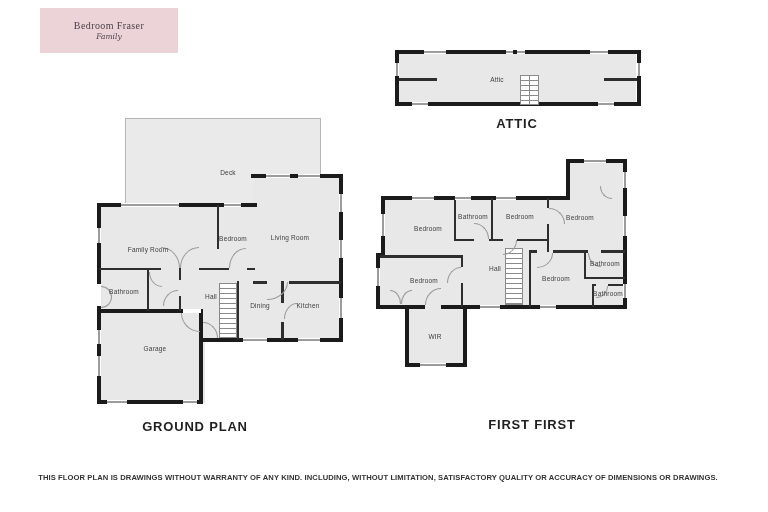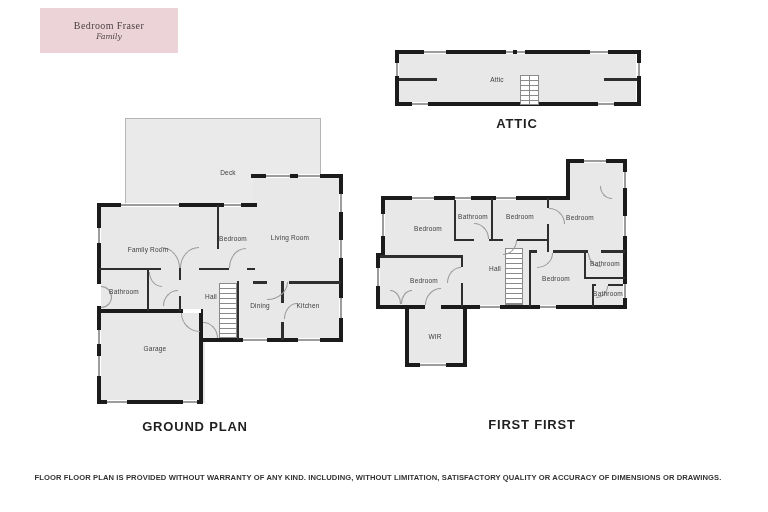--- a/index.html
+++ b/index.html
@@ -203,14 +203,14 @@
   <div class="rlabel" style="left:520px;top:216px">Bedroom</div>
   <div class="rlabel" style="left:580px;top:217px">Bedroom</div>
   <div class="rlabel" style="left:424px;top:280px">Bedroom</div>
   <div class="rlabel" style="left:495px;top:268px">Hall</div>
   <div class="rlabel" style="left:556px;top:278px">Bedroom</div>
   <div class="rlabel" style="left:605px;top:263px">Bathroom</div>
   <div class="rlabel" style="left:608px;top:293px">Bathroom</div>
   <div class="rlabel" style="left:435px;top:336px">WIR</div>
   <div class="fheading" style="left:532px;top:417px">FIRST FIRST</div>
 
-  <div class="disclaimer" style="left:378px;top:473px">FLOOR FLOOR PLAN IS PROVIDED WITHOUT WARRANTY OF ANY KIND. INCLUDING, WITHOUT LIMITATION,  SATISFACTORY QUALITY OR ACCURACY OF DIMENSIONS OR DRAWINGS.</div>
+  <div class="disclaimer" style="left:378px;top:473px">THIS FLOOR PLAN IS DRAWINGS WITHOUT WARRANTY OF ANY KIND. INCLUDING, WITHOUT LIMITATION,  SATISFACTORY QUALITY OR ACCURACY OF DIMENSIONS OR DRAWINGS.</div>
 </div>
 
 </body></html>

